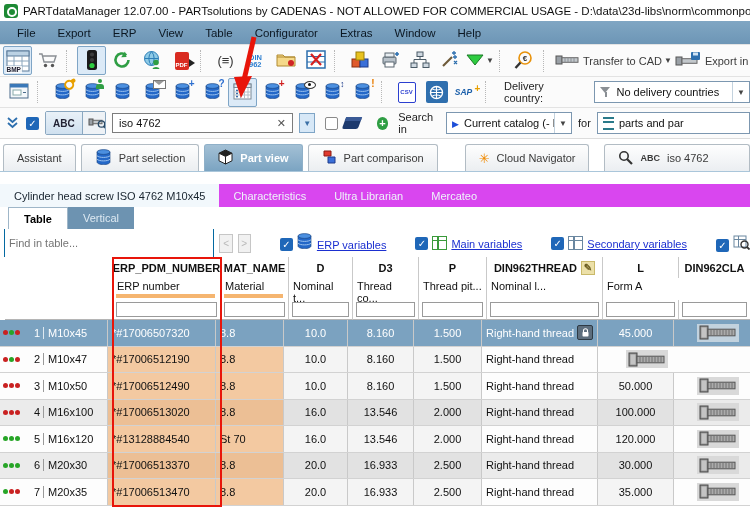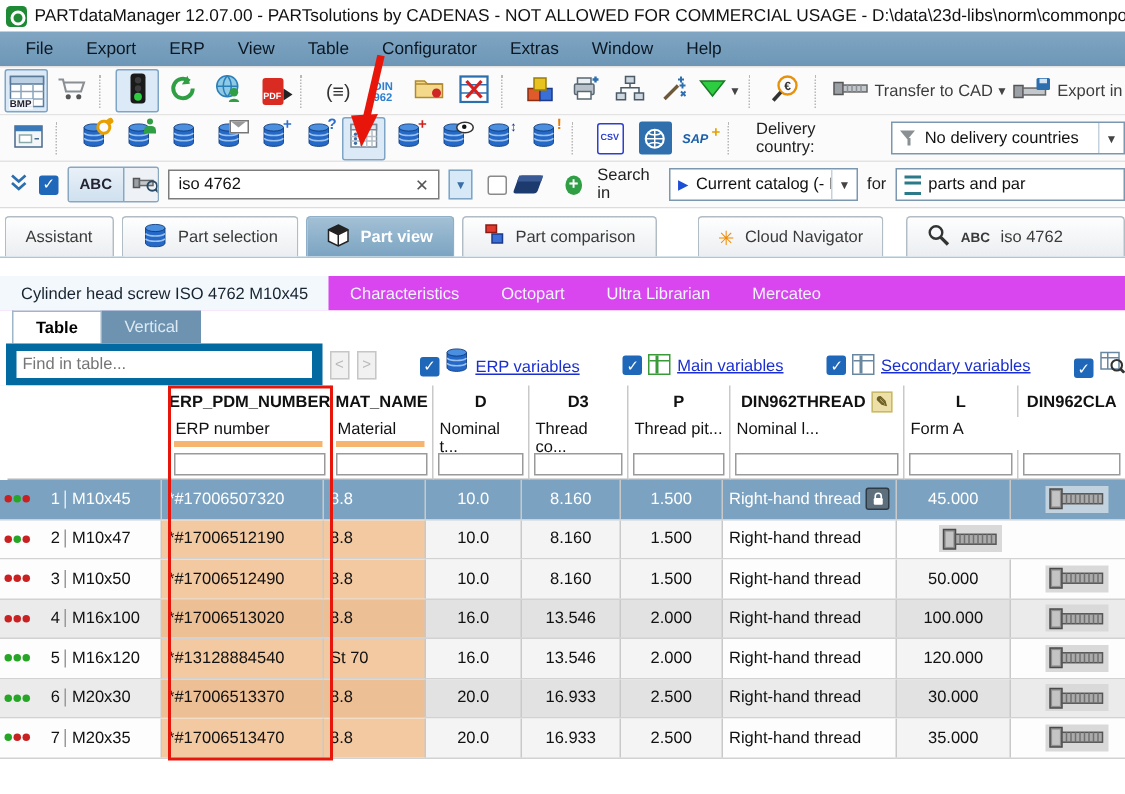--- a/index.html
+++ b/index.html
@@ -110,21 +110,21 @@
 
   
   #viewtabs{left:0;top:207px;width:750px;height:22px;background:#fff;display:flex;align-items:stretch;padding-left:8px;box-sizing:border-box;}
   .vtab{display:flex;align-items:center;padding:0 15px;white-space:nowrap;}
   .vtab.active{border:1px solid #9fb6c8;border-bottom:none;background:#fff;color:#000;font-weight:bold;}
   .vtab.inactive{background:#6d93b1;color:#dde9f2;}
 
   
   #findrow{left:0;top:229px;width:750px;height:28px;background:#fff;display:flex;align-items:center;gap:5px;
            padding-left:4px;box-sizing:border-box;overflow:hidden;}
-  .findbox{width:262px;height:32px;border:7px solid #0369a1;box-sizing:border-box;display:flex;align-items:center;justify-content:flex-end;}
+  .findbox{width:262px;height:32px;border:1px solid #0369a1;box-sizing:border-box;display:flex;align-items:center;justify-content:flex-end;}
   .findbox input{border:none;outline:none;width:100%;font-size:11px;font-family:inherit;padding:0 4px;background:transparent;color:#333;}
   .navbtn{width:16px;height:19px;background:#f1f1f1;border:1px solid #c6c6c6;color:#b9b9b9;display:flex;
           align-items:center;justify-content:center;font-size:10px;box-sizing:border-box;}
   .vargroup{display:flex;align-items:flex-end;gap:4px;margin-left:24px;white-space:nowrap;}
   .varlink{color:#1b2fd0;text-decoration:underline;}
   .mini-table{width:13px;height:12px;border:1.5px solid #3a9a3a;background:#fff;position:relative;}
   .mini-table::before{content:"";position:absolute;left:0;top:2.5px;width:100%;height:1.5px;background:#3a9a3a;}
   .mini-table::after{content:"";position:absolute;left:4px;top:0;width:1.5px;height:100%;background:#3a9a3a;}
   .mini-table.gray{border-color:#6a87a0;} .mini-table.gray::before,.mini-table.gray::after{background:#6a87a0;}
 
@@ -559,21 +559,20 @@
             </svg></span>
         </span>
       <span style="font-size:9px;font-weight:bold;">ABC</span>
       <span>iso 4762</span>
     </div>
   </div>
 
   <div id="subtabbar" class="abs">
     <div class="stab active">Cylinder head screw ISO 4762 M10x45</div>
     <div class="stab">Characteristics</div>
-    <div class="stab">Octopart</div>
     <div class="stab">Ultra Librarian</div>
     <div class="stab">Mercateo</div>
   </div>
 
   <div id="viewtabs" class="abs">
     <div class="vtab active">Table</div>
     <div class="vtab inactive">Vertical</div>
   </div>
 
   <div id="findrow" class="abs">

